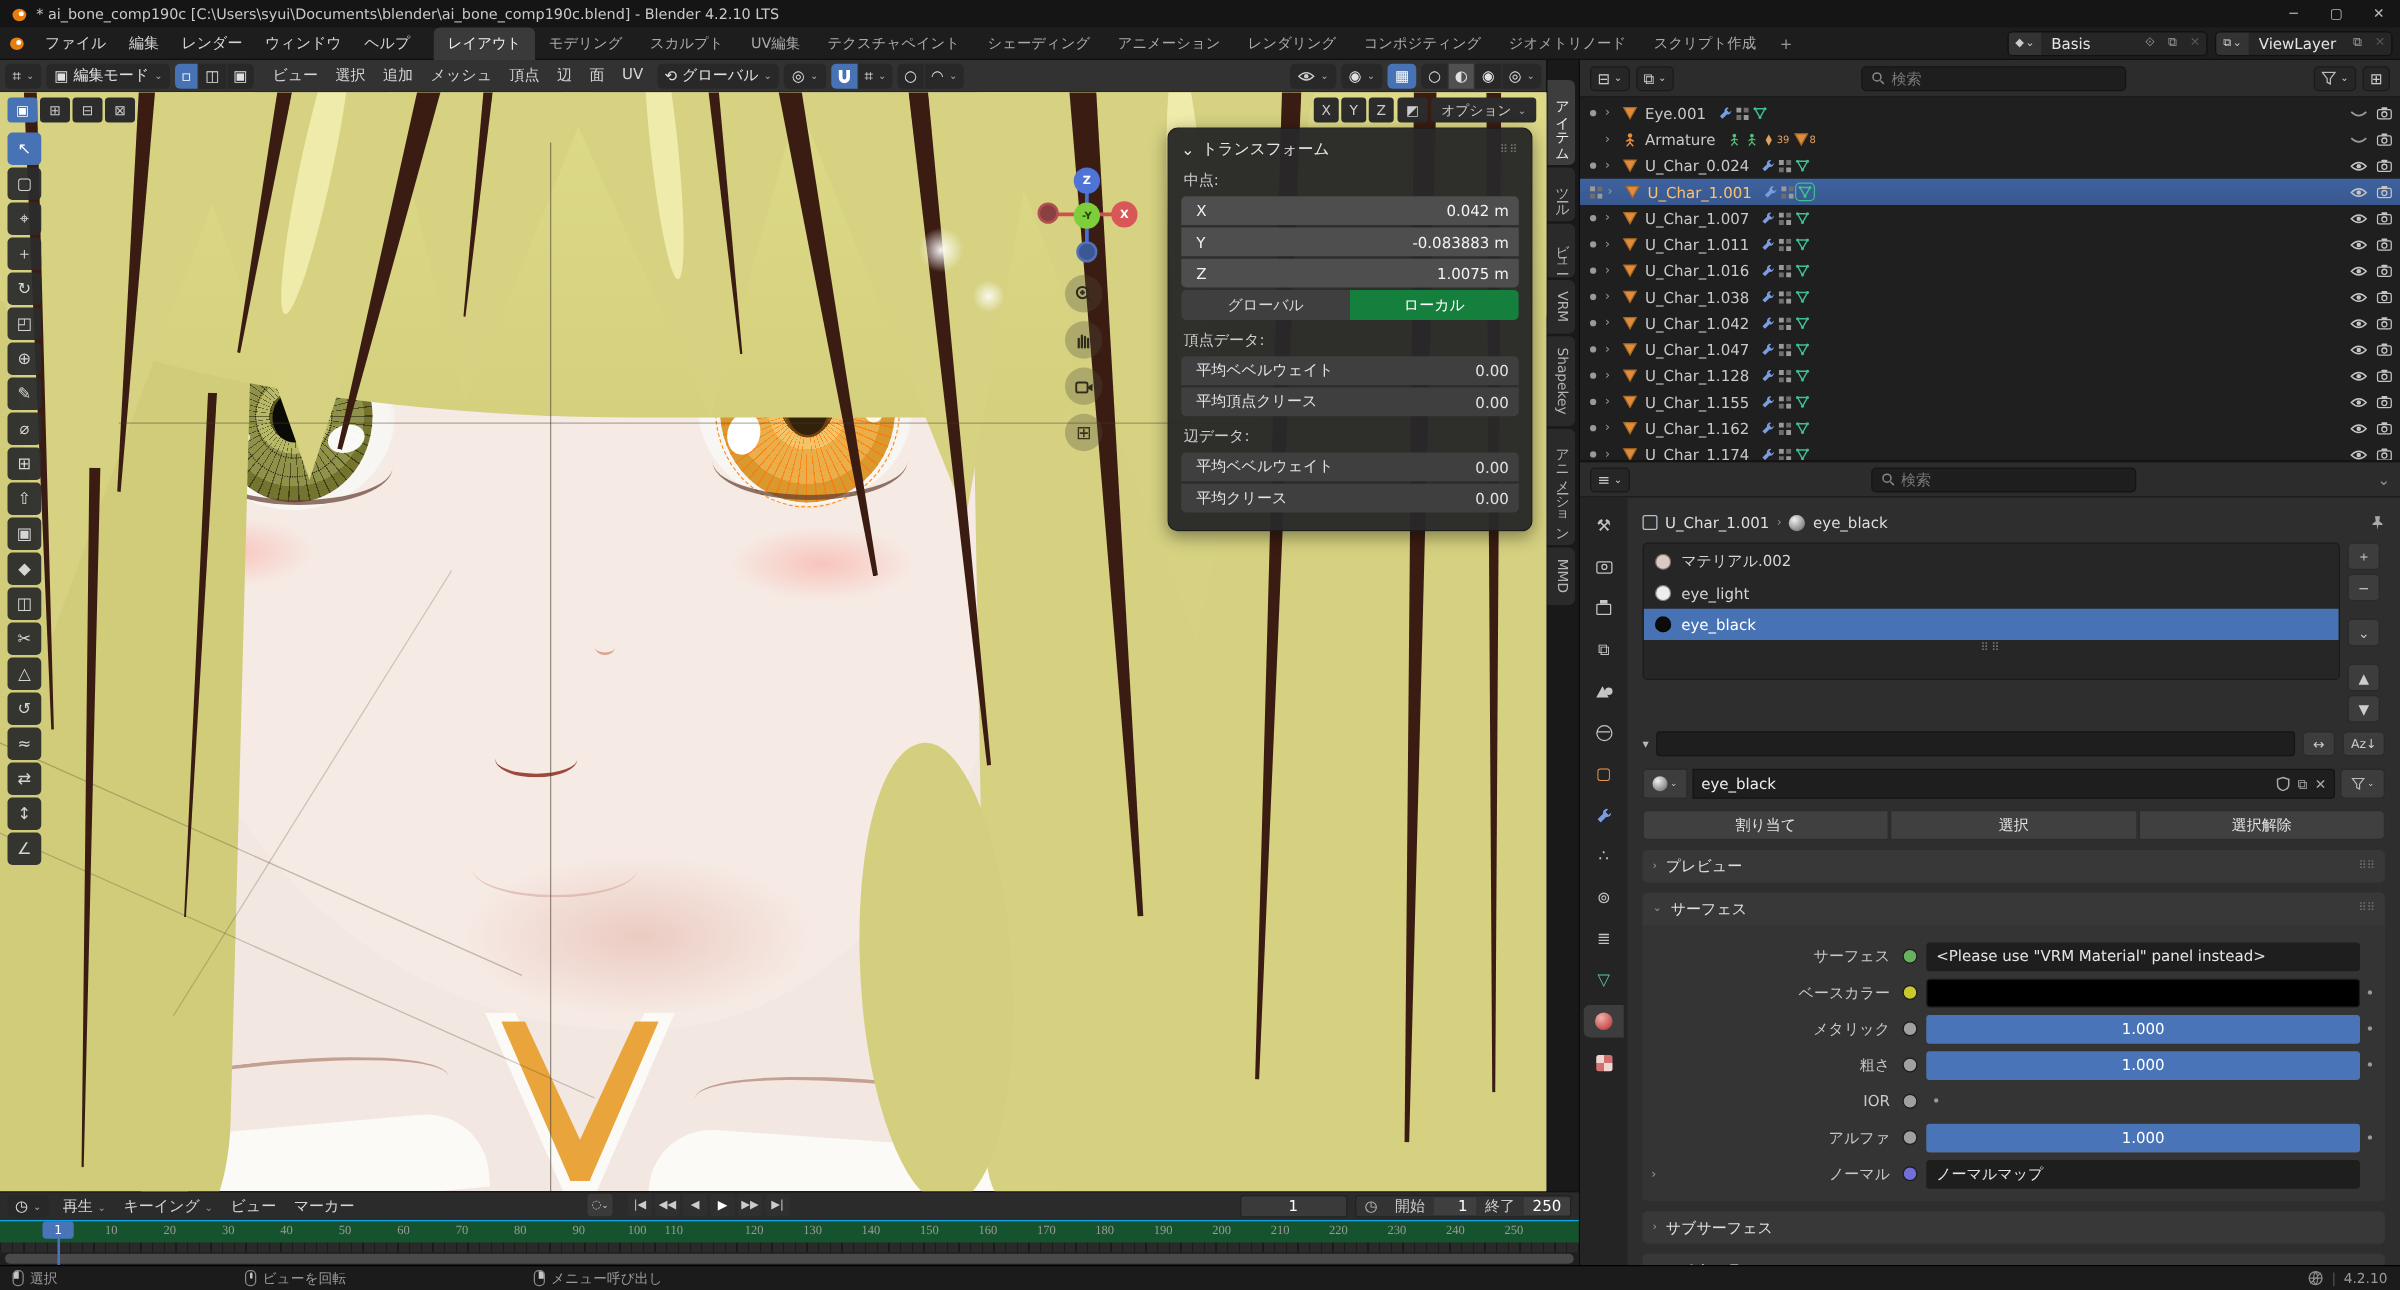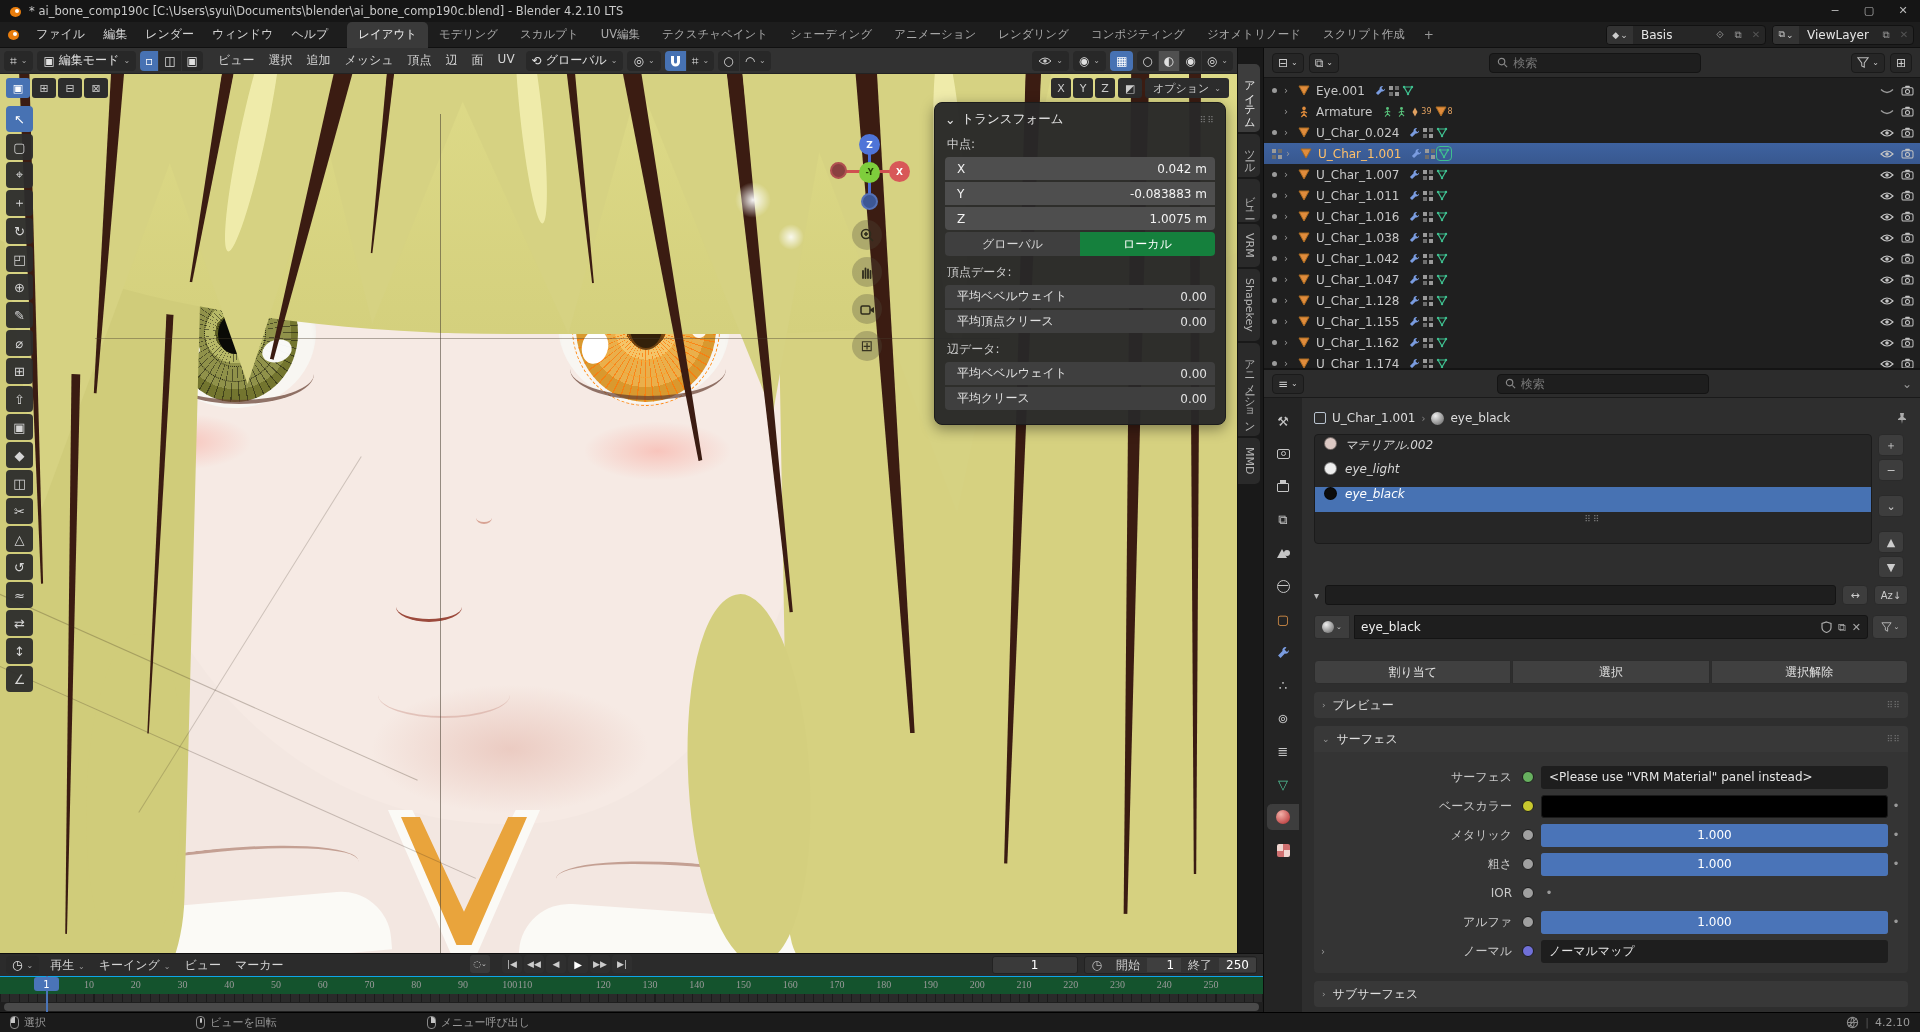--- a/index.html
+++ b/index.html
@@ -130,32 +130,32 @@
   .ptab { width:32px; height:26px; display:flex; align-items:center; justify-content:center; border-radius:5px 0 0 5px; }
   .ptab.active { background:#3d3d3d; }
   .pticon { width:16px; height:16px; display:flex; align-items:center; justify-content:center; color:#c5c5c5; font-size:13px; position:relative; }
   #prop-content { flex:1; padding:6px 12px 0 12px; overflow:hidden; }
   #breadcrumb { height:28px; display:flex; align-items:center; gap:6px; color:#ddd; }
   #breadcrumb .sep { color:#888; font-size:10px; }
   .cube-ico { width:12px; height:12px; border:1.5px solid #b9c3cf; border-radius:2px; }
   .sphere-ico { width:13px; height:13px; border-radius:50%; background:radial-gradient(circle at 35% 30%,#efefef,#888 70%,#555); }
   #slots-wrap { display:flex; margin-top:2px; }
   #slot-list { flex:1; background:#262626; border:1px solid #1b1b1b; border-radius:4px; height:110px; overflow:hidden; padding-top:2px; }
-  .slot-row { height:25px; display:flex; align-items:flex-start; gap:8px; padding:0 9px; color:#d5d5d5;font-style:italic; }
+  .slot-row { height:25px; display:flex; align-items:center; gap:8px; padding:0 9px; color:#d5d5d5; }
   .slot-row.selected { background:#4772b3; color:#fff; }
   .slot-dot { width:13px; height:13px; border-radius:50%; border:1px solid rgba(0,0,0,.45); }
   #slot-btns { width:30px; margin-left:6px; display:flex; flex-direction:column; gap:3px; }
   .sq-btn { width:26px; height:22px; background:#3d3d3d; border:1px solid #2a2a2a; border-radius:4px; color:#ccc; display:flex; align-items:center; justify-content:center; font-size:11px; }
   #filter-row { display:flex; align-items:center; gap:6px; margin-top:6px; height:22px; }
   .flat-input { background:#1e1e1e; border:1px solid #141414; border-radius:3px; height:20px; flex:1; }
   #name-row { display:flex; align-items:center; margin-top:8px; height:26px; gap:4px; }
   #name-field { flex:1; height:24px; background:#1e1e1e; border:1px solid #141414; border-radius:0 3px 3px 0; display:flex; align-items:center; padding:0 6px; gap:6px; color:#eee; }
   #name-field .nm { flex:1; }
   .mini-ic { color:#aaa; font-size:11px; }
-  #assign-row { display:flex; gap:1px; margin-top:20px; }
+  #assign-row { display:flex; gap:1px; margin-top:8px; }
   .assign-btn { flex:1; height:24px; background:#404040; border:1px solid #2c2c2c; display:flex; align-items:center; justify-content:center; color:#e2e2e2; }
   .assign-btn:first-child { border-radius:4px 0 0 4px; }
   .assign-btn:last-child { border-radius:0 4px 4px 0; }
   .panel-hdr { margin-top:8px; height:26px; background:#383838; border-radius:4px; display:flex; align-items:center; gap:7px; padding:0 8px; color:#e0e0e0; }
   .panel-hdr .grip { margin-left:auto; color:#6e6e6e; font-size:9px; }
   #surface-body { background:#343434; border-radius:0 0 4px 4px; padding:8px 4px 10px 0; }
   .prop-row { display:flex; align-items:center; height:24px; margin-top:5px; }
   .prop-row .rexp { width:18px; color:#999; font-size:10px; text-align:center; }
   .prop-row .plabel { width:190px; text-align:right; color:#c9c9c9; padding-right:10px; white-space:nowrap; }
   .socket { width:12px; height:12px; border-radius:50%; border:1.5px solid #1c1c1c; margin-right:7px; flex-shrink:0; }
@@ -603,21 +603,21 @@
             <span class="tick" style="left:89.1px">10</span>
             <span class="tick" style="left:135.8px">20</span>
             <span class="tick" style="left:182.6px">30</span>
             <span class="tick" style="left:229.3px">40</span>
             <span class="tick" style="left:276.1px">50</span>
             <span class="tick" style="left:322.8px">60</span>
             <span class="tick" style="left:369.6px">70</span>
             <span class="tick" style="left:416.3px">80</span>
             <span class="tick" style="left:463.1px">90</span>
             <span class="tick" style="left:509.8px">100</span>
-            <span class="tick" style="left:525px">110</span>
+            <span class="tick" style="left:539px">110</span>
             <span class="tick" style="left:603.3px">120</span>
             <span class="tick" style="left:650.1px">130</span>
             <span class="tick" style="left:696.8px">140</span>
             <span class="tick" style="left:743.6px">150</span>
             <span class="tick" style="left:790.3px">160</span>
             <span class="tick" style="left:837.1px">170</span>
             <span class="tick" style="left:883.8px">180</span>
             <span class="tick" style="left:930.6px">190</span>
             <span class="tick" style="left:977.3px">200</span>
             <span class="tick" style="left:1024.1px">210</span>

